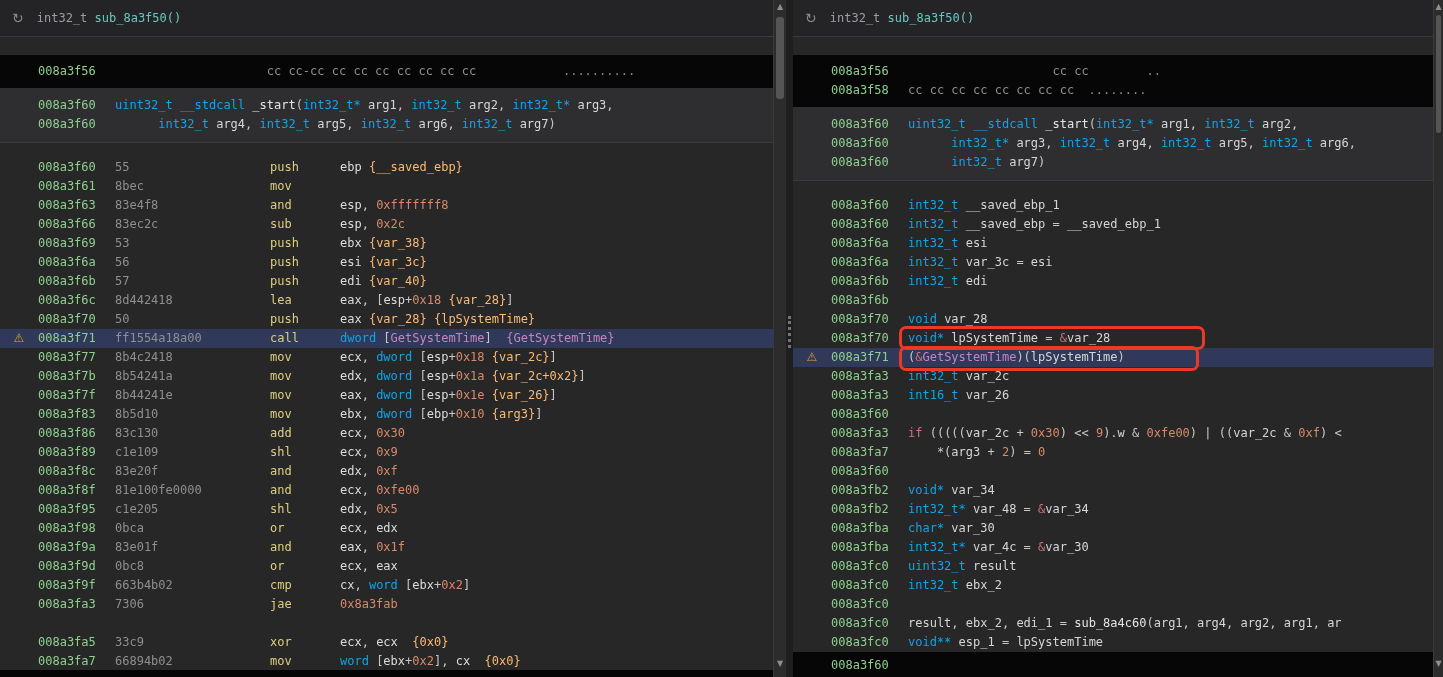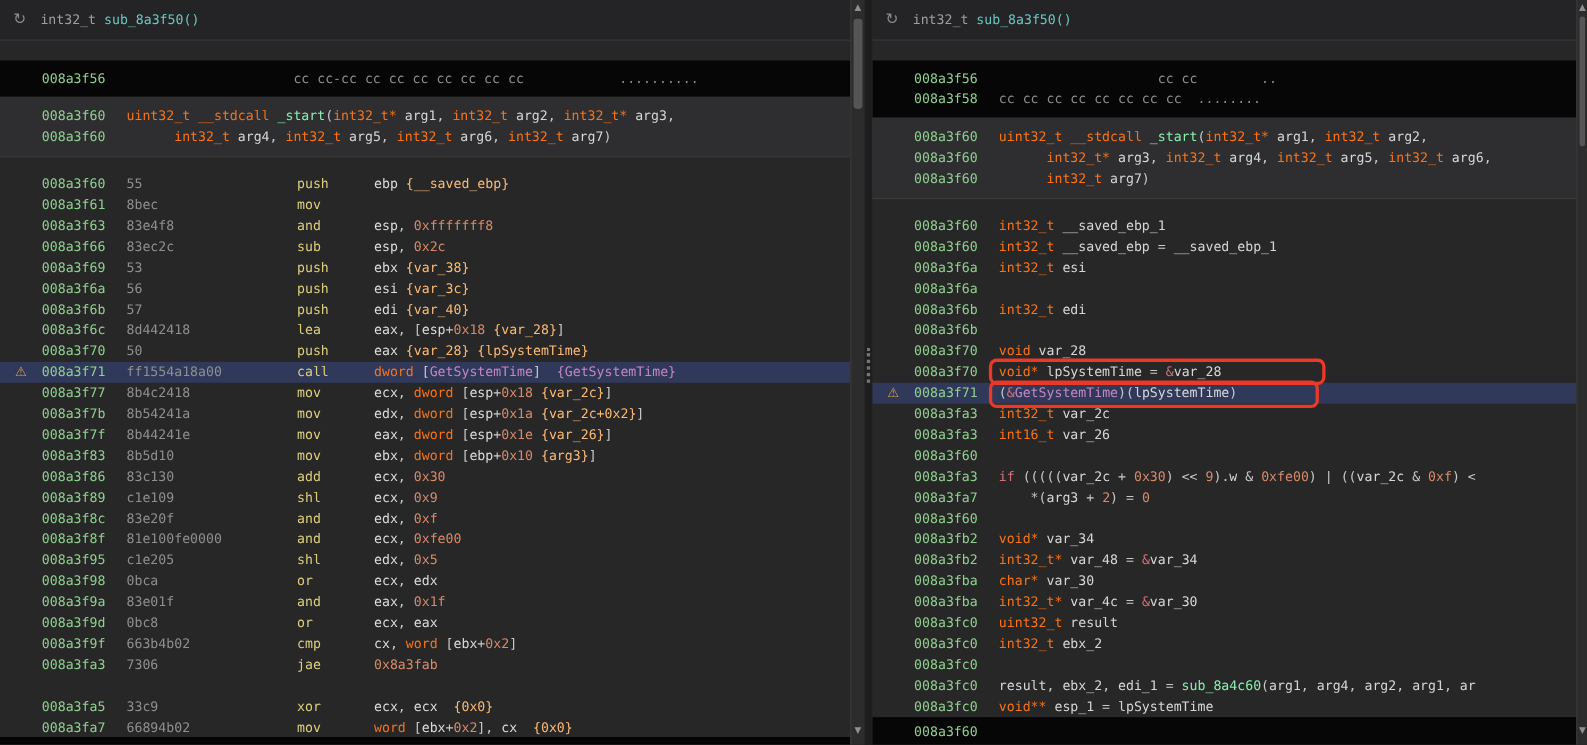--- a/index.html
+++ b/index.html
@@ -18,26 +18,26 @@
   .band-sig{background:#2e2e31;padding:8px 0}
   .band-body{padding-top:16px;box-shadow:none}
   .band-foot{background:#060606;padding:4px 0;height:26px;box-shadow:none;margin-top:0}
   .row{min-height:19px;line-height:19px;white-space:pre;display:flex;align-items:flex-end}
   .row.sel{background:#30395a}
   .gutter{width:38px;flex:none;text-align:center;color:#e2a33b;font-size:12px;font-family:"DejaVu Sans",sans-serif}
   .addr{width:77px;flex:none;color:#8fd08f}
   .bytes{width:155px;flex:none;color:#8f8f8f}
   .mnem{width:70px;flex:none;color:#ddcf7d}
   .code{flex:1;overflow:hidden;white-space:pre}
-  .c-typ{color:#f97316}
+  .c-typ{color:#0ea5e9}
   .c-reg{color:#dcdcdc}
   .c-num{color:#d98a6a}
   .c-var{color:#fdba74}
   .c-imp{color:#c586c0}
-  .c-fn{color:#86efac}
+  .c-fn{color:#e5e5e5}
   .c-kw{color:#d2707a}
   .c-txt{color:#d6d6d6}
   .c-op{color:#c8c8c8}
   .c-byt{color:#8f8f8f}
   .c-dim{color:#8a8a8a}
   .vscroll{position:absolute;top:0;bottom:0;background:#2c2c2c;border-left:1px solid #3a3a3a}
   #left-scroll{left:773px;width:13px}
   #right-scroll{left:1433px;width:10px}
   .scroll-btn{position:absolute;left:0;right:0;height:14px;text-align:center;color:#8f8f8f;font-size:8px;line-height:14px;font-family:"DejaVu Sans",sans-serif;cursor:pointer}
   .scroll-btn.up{top:0}
@@ -129,21 +129,21 @@
         </div>
         <div class="band band-sig">
           <div class="row"><span class="gutter"></span><span class="addr">008a3f60</span><span class="code"><span class="c-typ">uint32_t </span><span class="c-typ">__stdcall </span><span class="c-fn">_start</span><span class="c-op">(</span><span class="c-typ">int32_t*</span><span class="c-txt"> arg1</span><span class="c-op">, </span><span class="c-typ">int32_t</span><span class="c-txt"> arg2</span><span class="c-op">,</span></span></div>
           <div class="row"><span class="gutter"></span><span class="addr">008a3f60</span><span class="code"><span class="c-op">      </span><span class="c-typ">int32_t*</span><span class="c-txt"> arg3</span><span class="c-op">, </span><span class="c-typ">int32_t</span><span class="c-txt"> arg4</span><span class="c-op">, </span><span class="c-typ">int32_t</span><span class="c-txt"> arg5</span><span class="c-op">, </span><span class="c-typ">int32_t</span><span class="c-txt"> arg6</span><span class="c-op">,</span></span></div>
           <div class="row"><span class="gutter"></span><span class="addr">008a3f60</span><span class="code"><span class="c-op">      </span><span class="c-typ">int32_t</span><span class="c-txt"> arg7</span><span class="c-op">)</span></span></div>
         </div>
         <div class="band band-body">
           <div class="row"><span class="gutter"></span><span class="addr">008a3f60</span><span class="code"><span class="c-typ">int32_t </span><span class="c-txt">__saved_ebp_1</span></span></div>
           <div class="row"><span class="gutter"></span><span class="addr">008a3f60</span><span class="code"><span class="c-typ">int32_t </span><span class="c-txt">__saved_ebp</span><span class="c-op"> = </span><span class="c-txt">__saved_ebp_1</span></span></div>
           <div class="row"><span class="gutter"></span><span class="addr">008a3f6a</span><span class="code"><span class="c-typ">int32_t </span><span class="c-txt">esi</span></span></div>
-          <div class="row"><span class="gutter"></span><span class="addr">008a3f6a</span></div>
+          <div class="row"><span class="gutter"></span><span class="addr">008a3f6a</span><span class="code"><span class="c-typ">int32_t </span><span class="c-txt">var_3c</span><span class="c-op"> = </span><span class="c-txt">esi</span></span></div>
           <div class="row"><span class="gutter"></span><span class="addr">008a3f6b</span><span class="code"><span class="c-typ">int32_t </span><span class="c-txt">edi</span></span></div>
           <div class="row"><span class="gutter"></span><span class="addr">008a3f6b</span></div>
           <div class="row"><span class="gutter"></span><span class="addr">008a3f70</span><span class="code"><span class="c-typ">void </span><span class="c-txt">var_28</span></span></div>
           <div class="row"><span class="gutter"></span><span class="addr">008a3f70</span><span class="code"><span class="c-typ">void* </span><span class="c-txt">lpSystemTime</span><span class="c-op"> = </span><span class="c-kw">&amp;</span><span class="c-txt">var_28</span></span></div>
           <div class="row sel"><span class="gutter">⚠</span><span class="addr">008a3f71</span><span class="code"><span class="c-op">(</span><span class="c-kw">&amp;</span><span class="c-imp">GetSystemTime</span><span class="c-op">)(</span><span class="c-txt">lpSystemTime</span><span class="c-op">)</span></span></div>
           <div class="row"><span class="gutter"></span><span class="addr">008a3fa3</span><span class="code"><span class="c-typ">int32_t </span><span class="c-txt">var_2c</span></span></div>
           <div class="row"><span class="gutter"></span><span class="addr">008a3fa3</span><span class="code"><span class="c-typ">int16_t </span><span class="c-txt">var_26</span></span></div>
           <div class="row"><span class="gutter"></span><span class="addr">008a3f60</span><span class="code"></span></div>
           <div class="row"><span class="gutter"></span><span class="addr">008a3fa3</span><span class="code"><span class="c-kw">if </span><span class="c-op">(((((</span><span class="c-txt">var_2c</span><span class="c-op"> + </span><span class="c-num">0x30</span><span class="c-op">) &lt;&lt; </span><span class="c-num">9</span><span class="c-op">).</span><span class="c-txt">w</span><span class="c-op"> &amp; </span><span class="c-num">0xfe00</span><span class="c-op">) | ((</span><span class="c-txt">var_2c</span><span class="c-op"> &amp; </span><span class="c-num">0xf</span><span class="c-op">) &lt;</span></span></div>
           <div class="row"><span class="gutter"></span><span class="addr">008a3fa7</span><span class="code"><span class="c-op">    *(</span><span class="c-txt">arg3</span><span class="c-op"> + </span><span class="c-num">2</span><span class="c-op">) = </span><span class="c-num">0</span></span></div>

